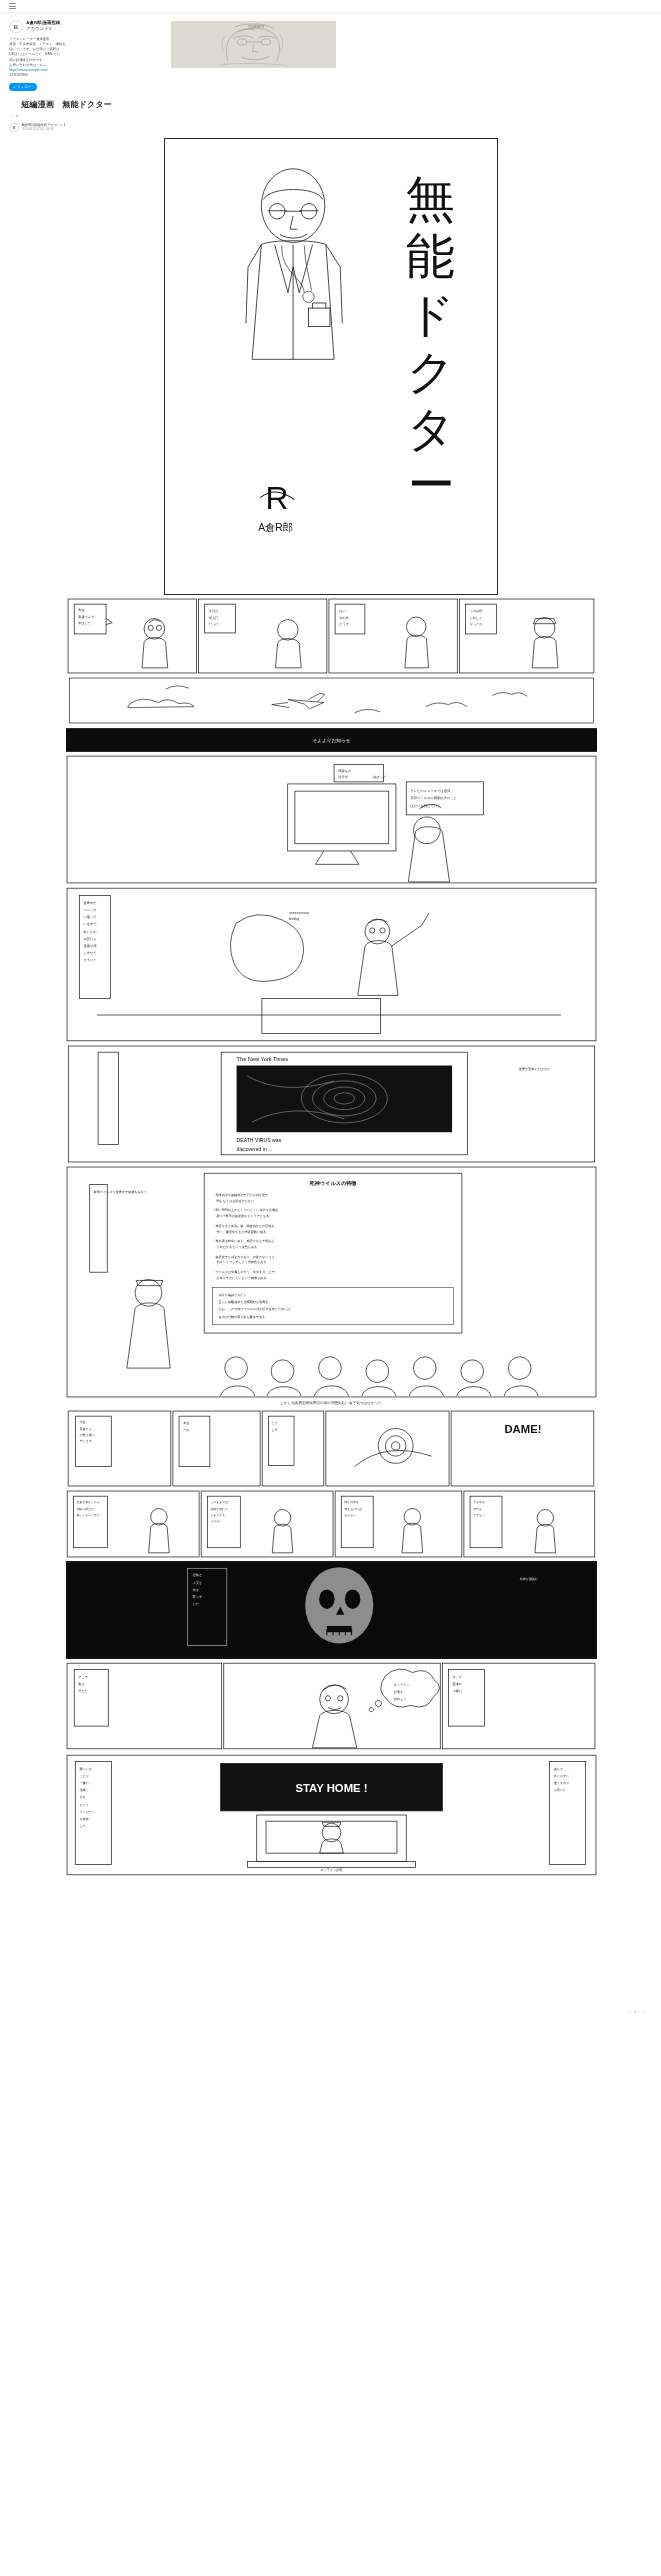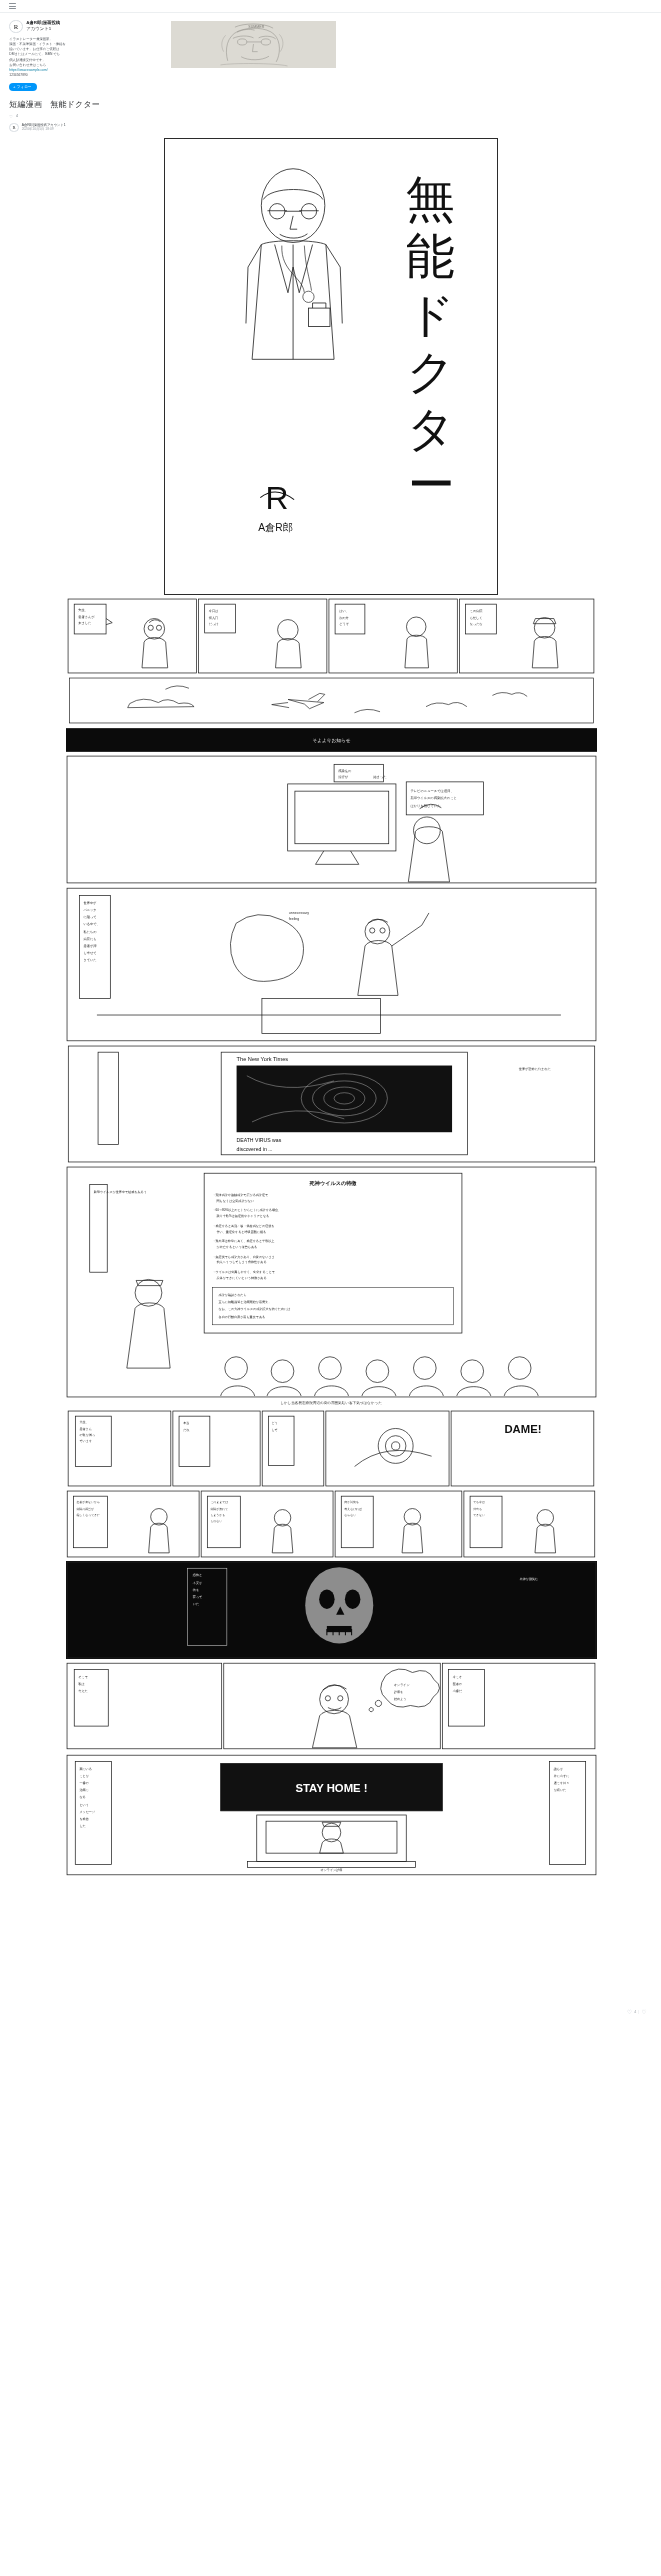--- a/index.html
+++ b/index.html
@@ -90,23 +90,24 @@
     margin-top: 1px;
   }
   .hero-thumb svg { display:block; width:100%; height:100%; }
 
   
   .title-block {
     padding: 5.2px 9.3px 0 9.3px;
   }
   .work-title {
     font-size: 8px;
-    font-weight: normal;
+    font-weight: bold;
     color: #1f2124;
     letter-spacing: 0.2px;
+    margin-left: 12px;
   }
   .meta-row {
     margin-top: 3.6px;
     display: flex; align-items: center; gap: 3.1px;
     font-size: 3.6px; color: #7b8289;
   }
   .heart-icon { color: #b8bec4; font-size: 4.1px; }
   .author-row {
     margin-top: 4.1px;
     display: flex; align-items: center; gap: 3.1px;

